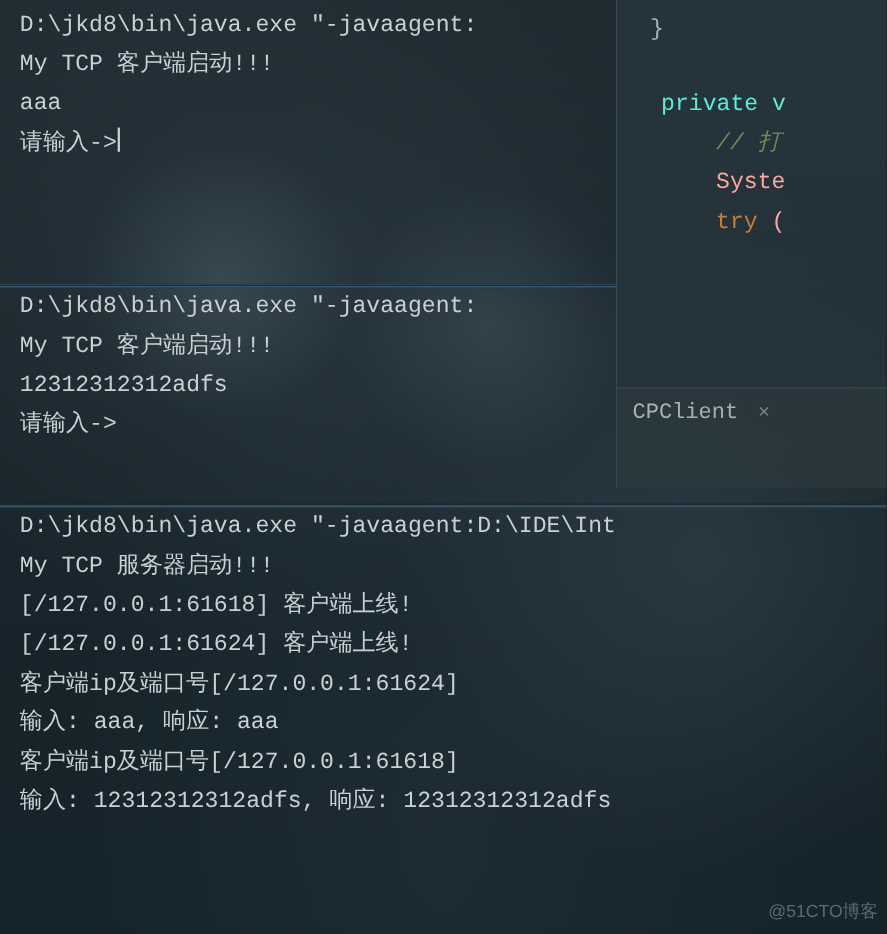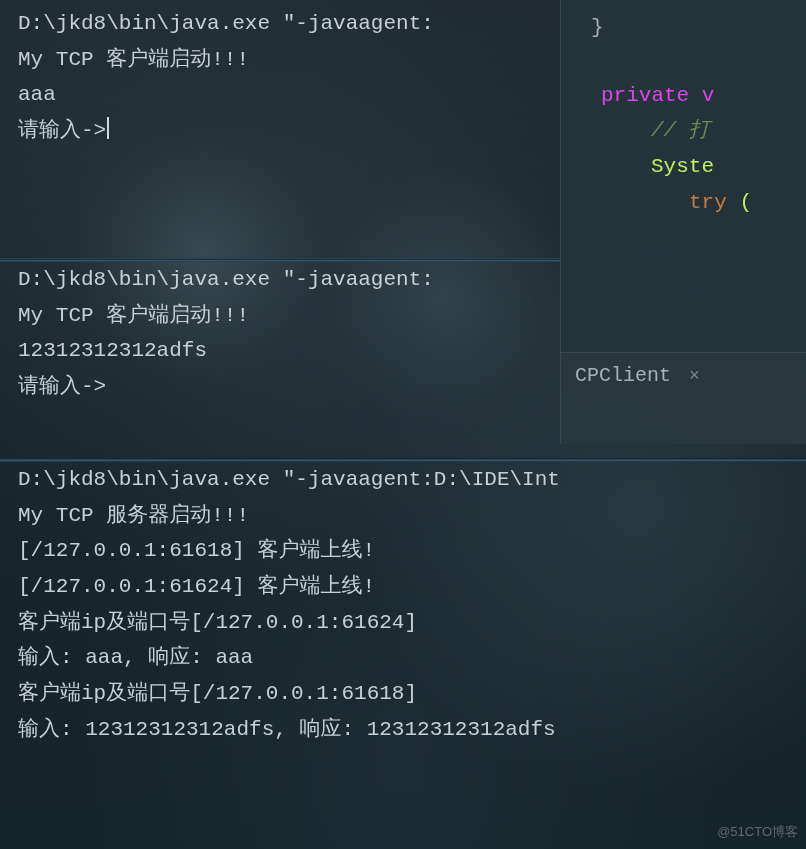--- a/index.html
+++ b/index.html
@@ -50,24 +50,24 @@
   position: absolute;
   top: 0; right: 0; width: 246px; height: 352px;
   background: rgba(38,52,60,0.9);
   border-left: 1px solid #3a4a52;
   padding: 10px 0 0 0;
   color: #a8b0b4;
   overflow: hidden;
 }
 .code-panel .brace { color: #a8b0b4; padding-left: 30px; font-size: 21px; }
 .code-panel .codeline { padding-left: 40px; font-size: 21px; line-height: 1.7; white-space: pre; }
-.kw-private { color: #d946ef; margin-top: 23px; }
+.kw-private { color: #5eead4; margin-top: 23px; }
 .kw-comment { color: #6a8a5a; font-style: italic; }
-.kw-try { color: #c77d3a; margin-left: 38px; }
-.kw-id { color: #bef264; }
+.kw-try { color: #c77d3a; }
+.kw-id { color: #fca5a5; }
 
 .tab-panel {
   position: absolute;
   top: 352px; right: 0; width: 246px; height: 92px;
   background: rgba(42,56,62,0.9);
   border-left: 1px solid #3a4a52;
   border-top: 1px solid #3a4a52;
 }
 .tab {
   display: flex;
@@ -84,21 +84,21 @@
   display: inline-block;
   width: 2px; height: 22px;
   background: #d0d8dc;
   vertical-align: -3px;
   margin-left: 1px;
 }
 
 .watermark {
   position: absolute;
   bottom: 6px; right: 8px;
-  font-size: 13px;
+  font-size: 16px;
   color: rgba(180,190,195,0.45);
   font-family: sans-serif;
 }
 </style>
 </head>
 <body>
 
 <div class="bg-texture"></div>
 
 <div class="panel panel1"><div><span>D:\jkd8\bin\java.exe "-javaagent:</span></div><div><span>My TCP 客户端启动!!!</span></div><div><span>aaa</span></div><div><span><span>请输入-&gt;</span><span class="cursor"></span></span></div></div>

